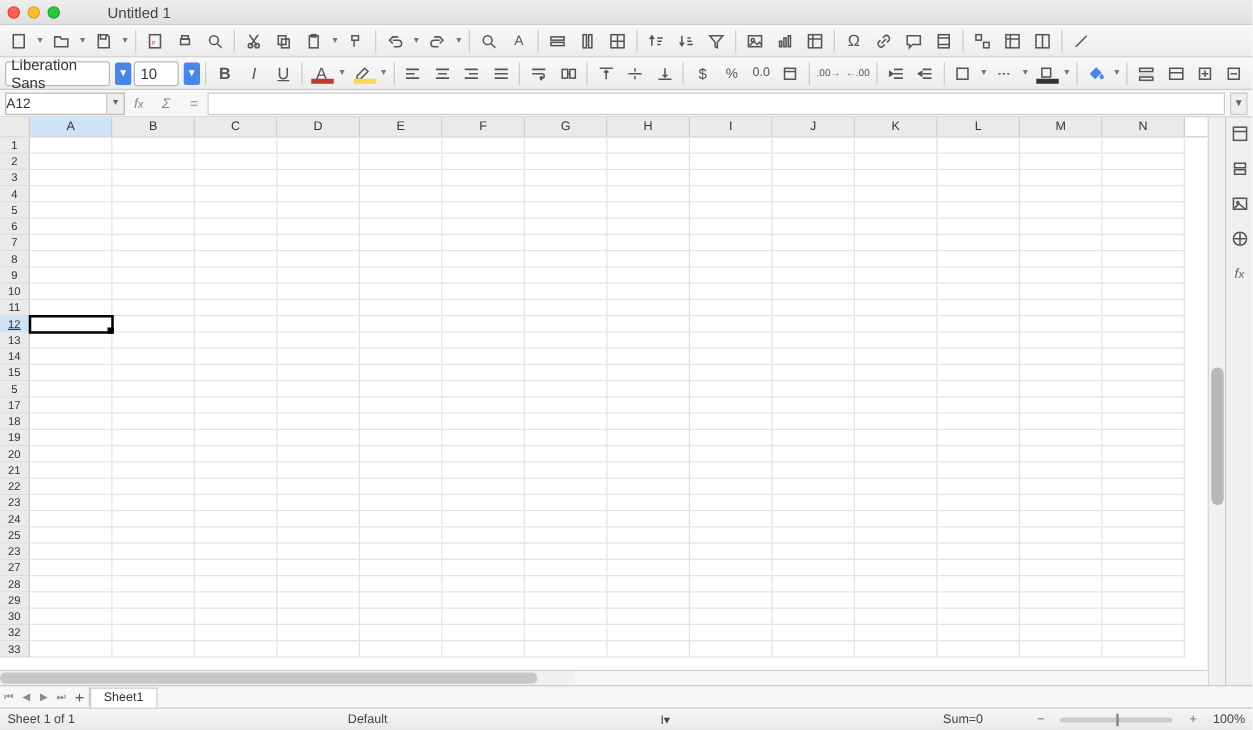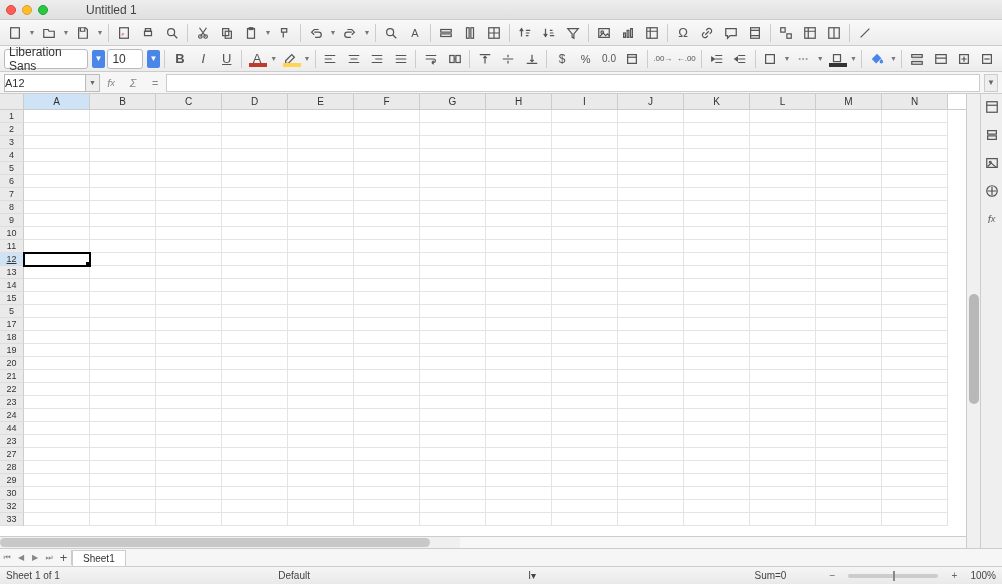--- a/index.html
+++ b/index.html
@@ -859,21 +859,21 @@
           <div class="cell"></div>
           <div class="cell"></div>
           <div class="cell"></div>
           <div class="cell"></div>
           <div class="cell"></div>
           <div class="cell"></div>
           <div class="cell"></div>
           <div class="cell"></div>
         </div>
         <div class="row">
-          <div class="row-h">44</div>
+          <div class="row-h">25</div>
           <div class="cell"></div>
           <div class="cell"></div>
           <div class="cell"></div>
           <div class="cell"></div>
           <div class="cell"></div>
           <div class="cell"></div>
           <div class="cell"></div>
           <div class="cell"></div>
           <div class="cell"></div>
           <div class="cell"></div>

